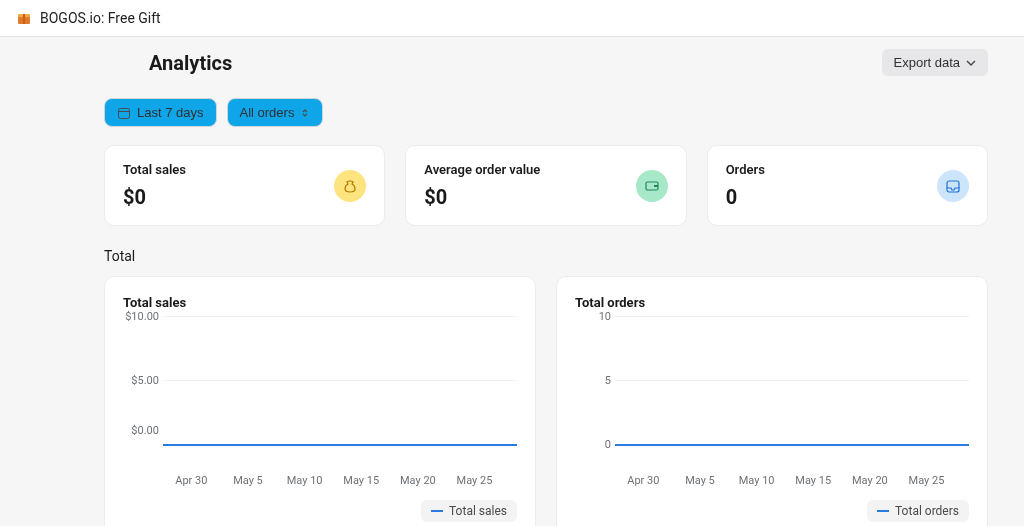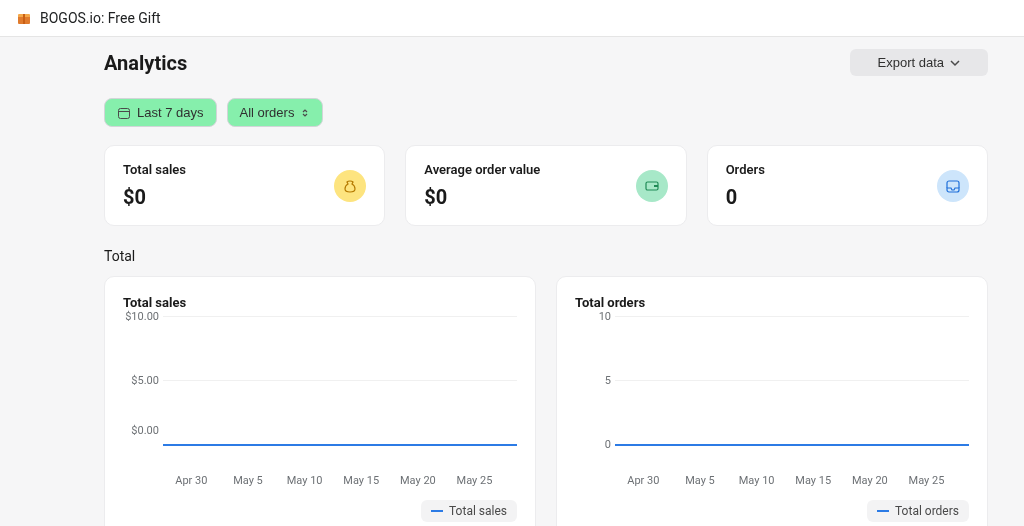--- a/index.html
+++ b/index.html
@@ -1,25 +1,25 @@
 <!DOCTYPE html>
 <html><head>
   <meta charset="utf-8">
   <style>
     * { margin:0; padding:0; box-sizing:border-box; }
     body { font-family: -apple-system, BlinkMacSystemFont, 'Segoe UI', Roboto, sans-serif; background:#f6f6f7; color:#1a1a1a; width:1024px; }
     .topbar { background:#fff; border-bottom:1px solid #e5e5e5; padding:10px 16px; display:flex; align-items:center; gap:8px; }
     .topbar-title { font-size:14px; color:#202223; }
     .gift-ico { width:16px; height:16px; }
     .page { padding:12px 0 24px 104px; width:1024px; }
-    .page-header { display:flex; justify-content:space-between; align-items:center; padding-right:36px; }
+    .page-header { display:flex; justify-content:space-between; align-items:center; padding-right:36px;margin-left:45px; }
     .page-title { font-size:20px; font-weight:700; color:#1a1a1a; }
-    .export-btn { background:#e7e7e9; border:none; border-radius:6px; padding:6px 28px; font-size:13px; color:#303030; display:flex; align-items:center; gap:6px; cursor:pointer; }
+    .export-btn { background:#e7e7e9; border:none; border-radius:6px; padding:6px 12px; font-size:13px; color:#303030; display:flex; align-items:center; gap:6px; cursor:pointer; }
     .filters { display:flex; gap:10px; margin-top:22px; }
-    .pill { background:#86efac; border:1px solid #d2d5d8; border-radius:8px; padding:6px 12px; font-size:13px; color:#303030; display:flex; align-items:center; gap:6px; cursor:pointer; }
+    .pill { background:#0ea5e9; border:1px solid #d2d5d8; border-radius:8px; padding:6px 12px; font-size:13px; color:#303030; display:flex; align-items:center; gap:6px; cursor:pointer; }
     .cards { display:flex; gap:20px; margin-top:18px; padding-right:36px; }
     .card { flex:1; background:#fff; border:1px solid #ececee; border-radius:10px; padding:16px 18px; display:flex; align-items:center; justify-content:space-between; }
     .card-lbl { font-size:13px; color:#1a1a1a; font-weight:600; margin-bottom:8px; }
     .card-val { font-size:20px; font-weight:700; color:#1a1a1a; }
     .badge { width:32px; height:32px; border-radius:50%; display:flex; align-items:center; justify-content:center; }
     .b-yellow { background:#fde47f; }
     .b-green  { background:#a7e8c8; }
     .b-blue   { background:#cde5fb; }
     .badge svg { width:16px; height:16px; }
     .section-hdr { font-size:14px; font-weight:400; margin-top:22px; }

